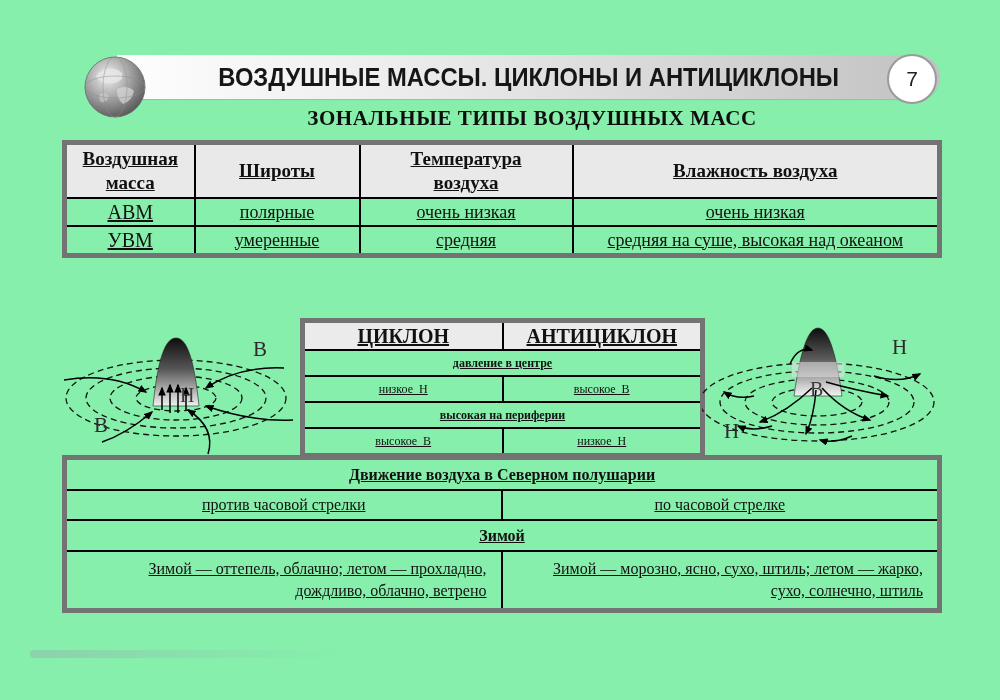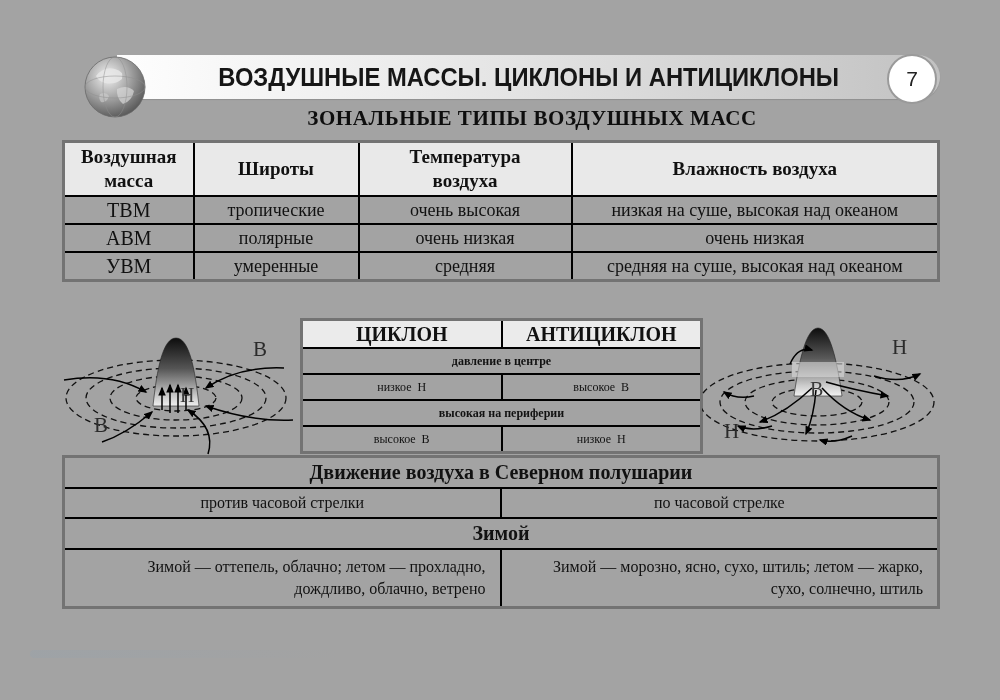--- a/index.html
+++ b/index.html
@@ -1,16 +1,16 @@
 <!DOCTYPE html>
 <html><head>
 <meta charset="utf-8">
 <style>
   html,body{margin:0;padding:0;background:#ffffff;}
-  #page{position:relative;width:1000px;height:700px;background:#a3a3a3;overflow:hidden;
+  #page{position:relative;width:1000px;height:700px;background:#86efac;overflow:hidden;
         font-family:"Liberation Serif",serif;color:#111;}
   .abs{position:absolute;}
 
   
   #banner{left:117px;top:55px;width:823px;height:44px;border-radius:0 22px 22px 0;
           background:linear-gradient(to right,#fefefe 0%,#ececec 35%,#c2c2c2 100%);
           display:flex;align-items:center;justify-content:center;z-index:1;
           box-shadow:0 1px 1px rgba(0,0,0,.12);}
   #banner .title{font-family:"Liberation Sans",sans-serif;font-weight:700;font-size:25px;
           letter-spacing:0px;color:#161616;transform:scaleX(.95);white-space:nowrap;}
@@ -19,36 +19,36 @@
           border:2px solid #9a9a9a;display:flex;align-items:center;justify-content:center;
           font-family:"Liberation Sans",sans-serif;font-size:21px;color:#222;z-index:2;}
 
   #section-title{left:0;top:106px;width:1000px;text-align:center;font-weight:700;
           font-size:21px;letter-spacing:.6px;color:#0e0e0e;padding-left:32px;}
 
   
   table{border-collapse:collapse;table-layout:fixed;}
   td,th{border:2px solid #000;text-align:center;vertical-align:middle;
         font-family:"Liberation Serif",serif;color:#111;padding:1px 4px;overflow:hidden;}
-  .outer{border:3px solid #737373;}
+  .outer{border:5px solid #737373;text-decoration:underline;}
   th{white-space:pre-line;font-weight:700;}
 
   #t1{left:62px;top:140px;width:875px;}
   #t1 th{background:#e9e9e9;font-size:19px;height:50px;line-height:1.25;}
   #t1 td{font-size:18px;height:24px;}
   #t1 td.acr{font-size:20px;}
 
   #t2{left:300px;top:318px;width:400px;}
   #t2 th{background:#ebebeb;font-size:20px;height:24px;}
   #t2 td{font-size:12px;height:22px;}
   #t2 td.sub{font-weight:700;}
 
   #t3{left:62px;top:455px;width:875px;}
   #t3 td{font-size:16px;}
-  #t3 td.hdr{font-weight:700;font-size:20px;height:27px;}
+  #t3 td.hdr{font-weight:700;font-size:16px;height:27px;}
   #t3 td.mot{height:26px;}
   #t3 td.wx{height:52px;line-height:1.4;padding:2px 14px;text-align:right;}
 
   
   #footbar{left:30px;top:650px;width:310px;height:8px;border-radius:4px;
            background:linear-gradient(90deg,rgba(150,162,172,.38),rgba(255,255,255,0));}
 
   svg text{font-family:"Liberation Serif",serif;}
 </style>
 </head>
@@ -89,26 +89,20 @@
         <col style="width:367px">
       </colgroup>
     <tbody>
         <tr>
       <th>Воздушная
 масса</th>
       <th>Широты</th>
       <th>Температура
 воздуха</th>
       <th>Влажность воздуха</th>
-    </tr>
-    <tr>
-      <td class="acr">ТВМ</td>
-      <td>тропические</td>
-      <td>очень высокая</td>
-      <td>низкая на суше, высокая над океаном</td>
     </tr>
     <tr>
       <td class="acr">АВМ</td>
       <td>полярные</td>
       <td>очень низкая</td>
       <td>очень низкая</td>
     </tr>
     <tr>
       <td class="acr">УВМ</td>
       <td>умеренные</td>

